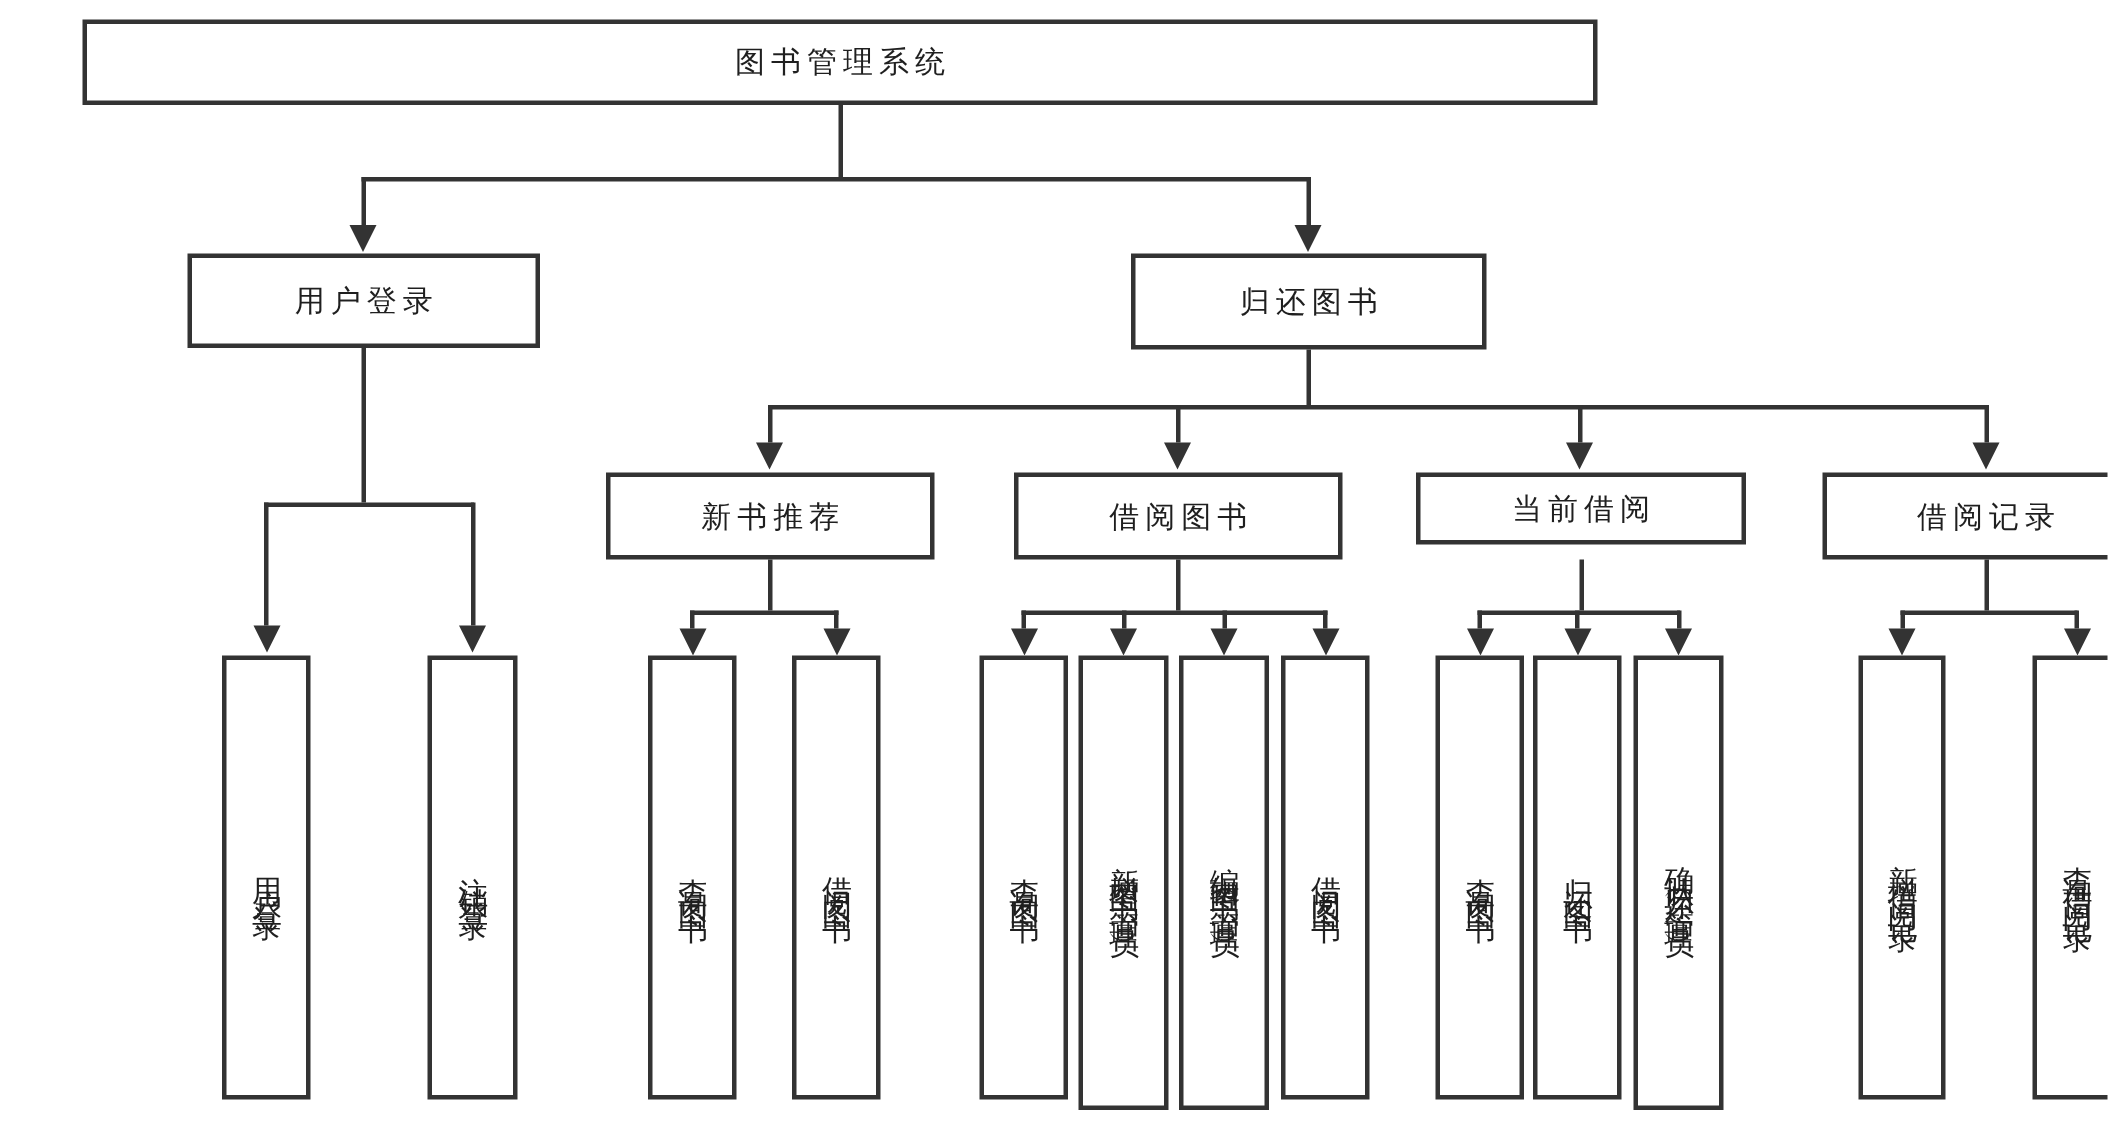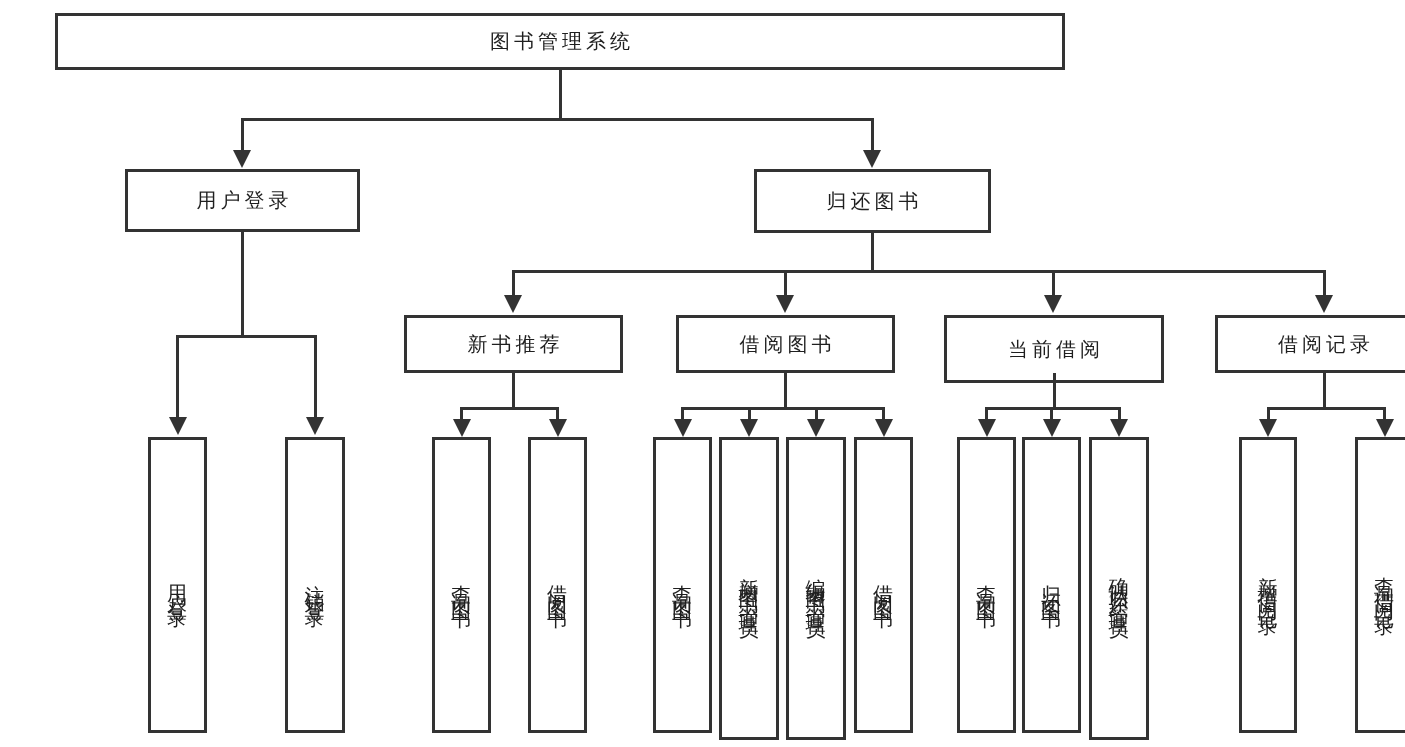--- a/index.html
+++ b/index.html
@@ -106,21 +106,21 @@
   <div class="arrow" style="left:1001px;top:295px"></div>
   <div class="vline" style="left:1280px;top:270px;height:25px"></div>
   <div class="arrow" style="left:1272px;top:295px"></div>
 
   <div class="box" style="left:361px;top:315px;width:219px;height:58px">
     <span class="hlabel">新书推荐</span>
   </div>
   <div class="box" style="left:633px;top:315px;width:219px;height:58px">
     <span class="hlabel">借阅图书</span>
   </div>
-  <div class="box" style="left:901px;top:315px;width:220px;height:68px">
+  <div class="box" style="left:901px;top:315px;width:220px;height:48px">
     <span class="hlabel">当前借阅</span>
   </div>
   <div class="box" style="left:1172px;top:315px;width:218px;height:58px">
     <span class="hlabel">借阅记录</span>
   </div>
 
   <div class="vline" style="left:469px;top:373px;height:34px"></div>
   <div class="hline" style="left:417px;top:407px;width:99px"></div>
   <div class="vline" style="left:417px;top:407px;height:12px"></div>
   <div class="arrow" style="left:410px;top:419px"></div>

